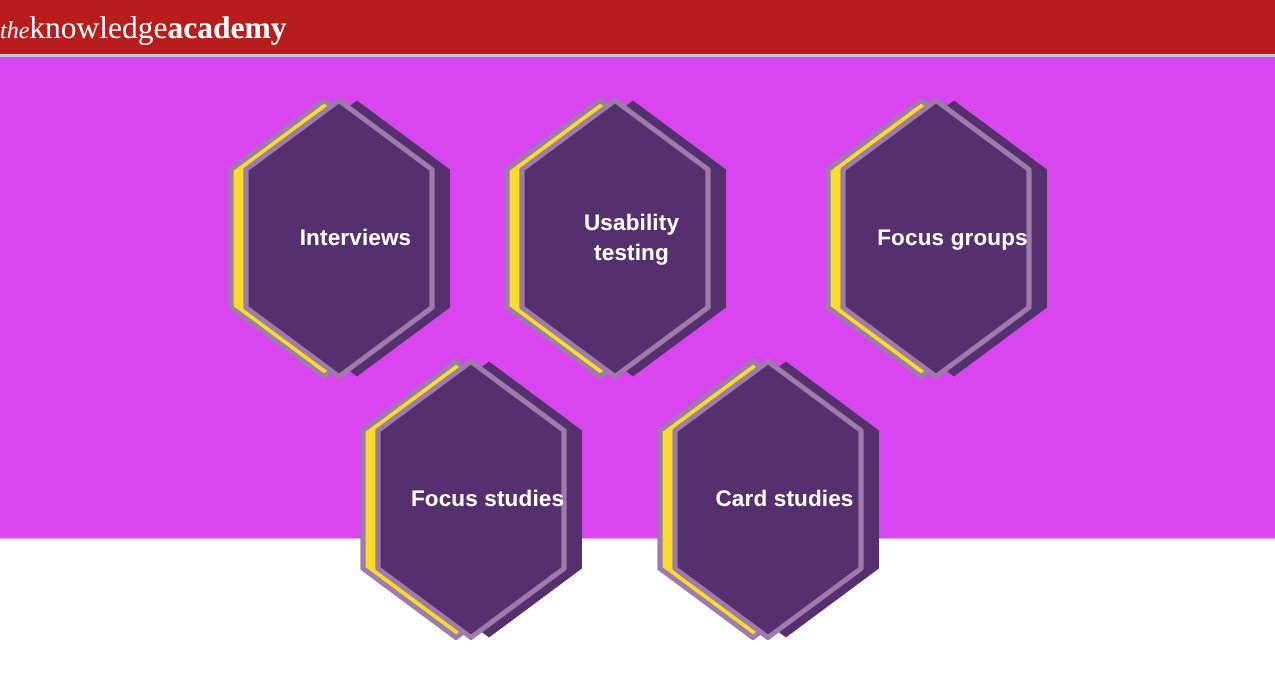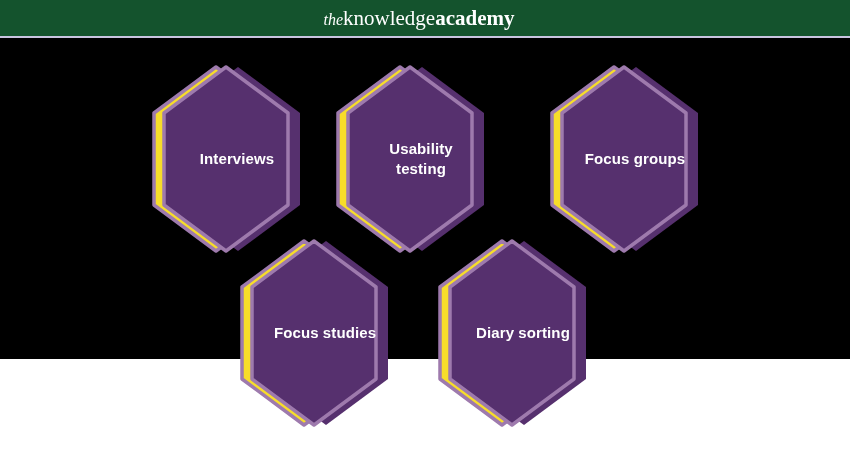--- a/index.html
+++ b/index.html
@@ -16,25 +16,25 @@
     position: relative;
   }
 
   
   .header {
     position: absolute;
     left: 0;
     top: 0;
     width: 850px;
     height: 36px;
-    background: #14532d;
+    background: #b91c1c;
     box-sizing: border-box;
     display: flex;
     align-items: center;
-    justify-content: center;
+    justify-content: flex-start;
   }
   .header-underline {
     position: absolute;
     left: 0;
     top: 36px;
     width: 850px;
     height: 2px;
     background: #c9c4e0;
   }
   .logo {
@@ -61,21 +61,21 @@
     font-weight: bold;
   }
 
   
   .stage {
     position: absolute;
     left: 0;
     top: 38px;
     width: 850px;
     height: 321px;
-    background: #000000;
+    background: #d946ef;
   }
 
   
   .hex-card {
     position: absolute;
     width: 200px;
     height: 190px;
   }
   .hex-svg {
     position: absolute;
@@ -149,15 +149,15 @@
         <path d="M96.0,3.0 L158.0,49.0 L158.0,141.0 L96.0,187.0 L34.0,141.0 L34.0,49.0 Z" fill="#56306E" stroke="#9E7AAD" stroke-width="3.5" stroke-linejoin="round"></path>
       </svg>
       <div class="hex-label">Focus studies</div>
     </div>
     <div class="hex-card" style="left: 416px; top: 200px;">
       <svg class="hex-svg" viewBox="0 0 200 190">
         <path d="M108.0,3.0 L170.0,49.0 L170.0,141.0 L108.0,187.0 L46.0,141.0 L46.0,49.0 Z" fill="#56306E" stroke-linejoin="round"></path>
         <path d="M86.0,3.0 L148.0,49.0 L148.0,141.0 L86.0,187.0 L24.0,141.0 L24.0,49.0 Z" fill="#F7DD2A" stroke="#9E7AAD" stroke-width="3.5" stroke-linejoin="round"></path>
         <path d="M96.0,3.0 L158.0,49.0 L158.0,141.0 L96.0,187.0 L34.0,141.0 L34.0,49.0 Z" fill="#56306E" stroke="#9E7AAD" stroke-width="3.5" stroke-linejoin="round"></path>
       </svg>
-      <div class="hex-label">Diary sorting</div>
+      <div class="hex-label">Card studies</div>
     </div>
   </div>
 
 </body></html>

